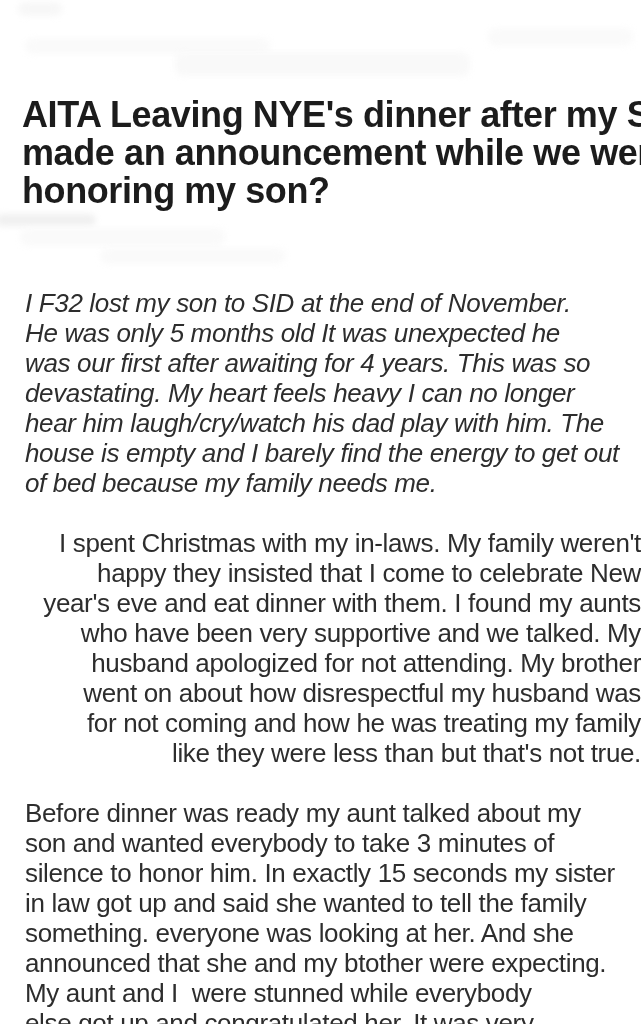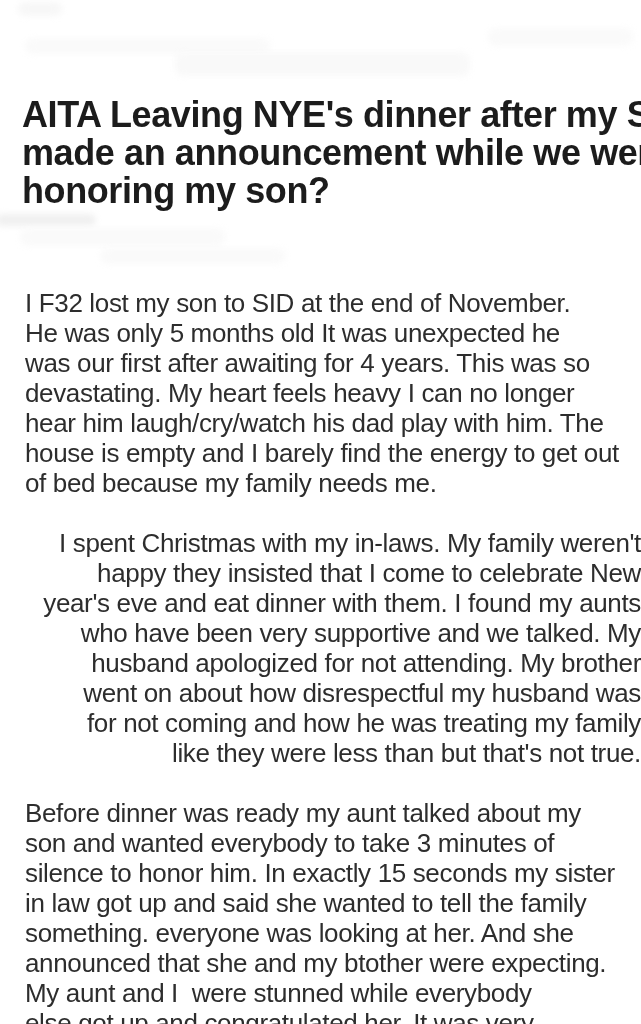--- a/index.html
+++ b/index.html
@@ -33,21 +33,21 @@
     position:absolute;
     left:25px;
     width:616px;
     font-size:26px;
     font-weight:400;
     line-height:30px;
     letter-spacing:-0.35px;
     color:var(--body-color);
     white-space:pre;
   }
-  .para-1{top:288px;}
+  .para-1{top:288px;font-style:italic;}
   .para-2{top:528px;text-align:right;}
   .para-3{top:798px;}
   
   .smudge{
     position:absolute;
     border-radius:8px;
     filter:blur(3px);
     pointer-events:none;
   }
   .s1{left:18px;top:2px;width:44px;height:14px;background:#f7f7f7;}

